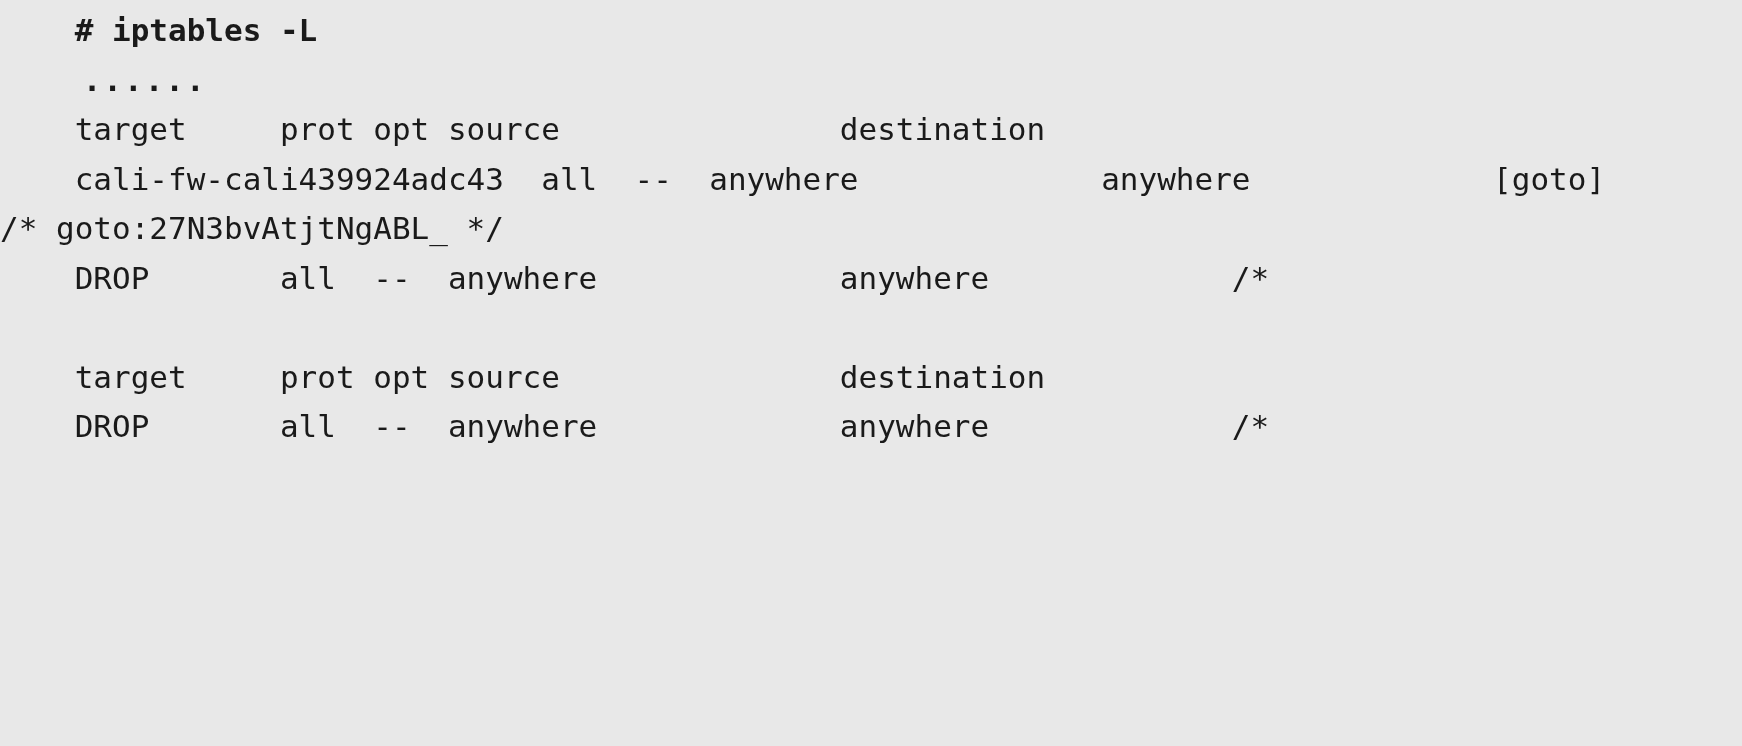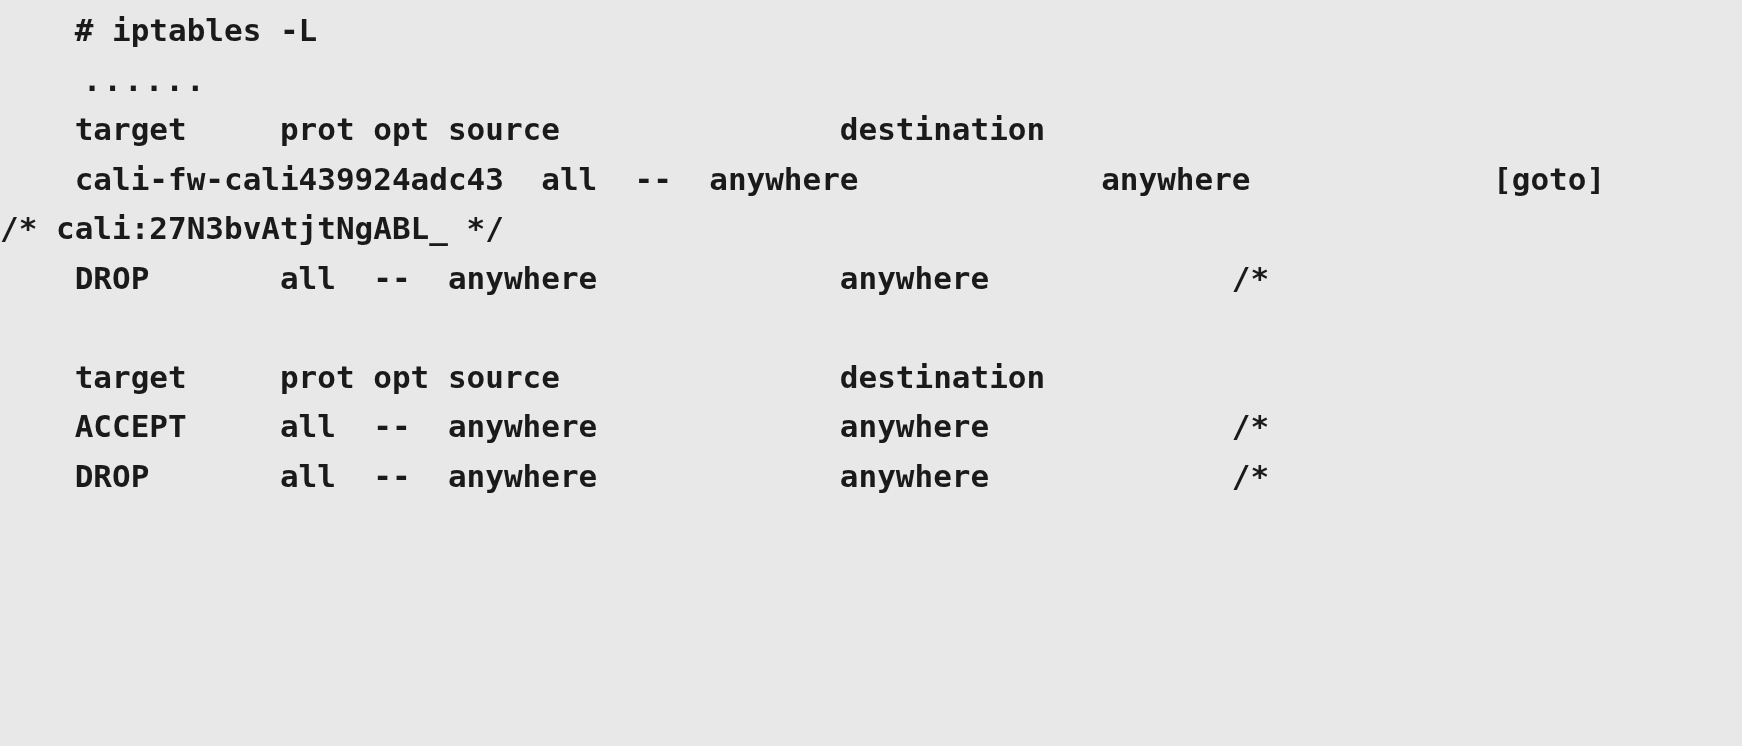--- a/index.html
+++ b/index.html
@@ -31,21 +31,20 @@
   .code-line {
     display: block;
     white-space: pre;
     font-family: "DejaVu Sans Mono", "Liberation Mono", monospace;
     font-size: 31px;
     line-height: 49.5px;
     color: #1a1a1a;
     letter-spacing: 0px;
     padding-left: 0px;
     min-height: 49.5px;
-    font-weight: bold;
   }
   .code-line.bold {
     font-weight: bold;
   }
   .code-line.blank {
     color: transparent;
   }
   .code-line.dots {
     font-weight: bold;
     letter-spacing: 2px;
@@ -53,20 +52,19 @@
 </style>
 </head>
 <body>
 
 <div class="code-block">
   <div class="code-lines">
     <span class="code-line bold">    # iptables -L</span>
     <span class="code-line dots">    ......</span>
     <span class="code-line">    target     prot opt source               destination</span>
     <span class="code-line">    cali-fw-cali439924adc43  all  --  anywhere             anywhere             [goto]</span>
-    <span class="code-line">/* cali:27N3bvAtjtNgABL_ */</span>
+    <span class="code-line">/* goto:27N3bvAtjtNgABL_ */</span>
     <span class="code-line">    DROP       all  --  anywhere             anywhere             /*</span>
     <span class="code-line blank"></span>
     <span class="code-line">    target     prot opt source               destination</span>
-    <span class="code-line">    ACCEPT     all  --  anywhere             anywhere             /*</span>
     <span class="code-line">    DROP       all  --  anywhere             anywhere             /*</span>
   </div>
 </div>
 
 </body></html>

